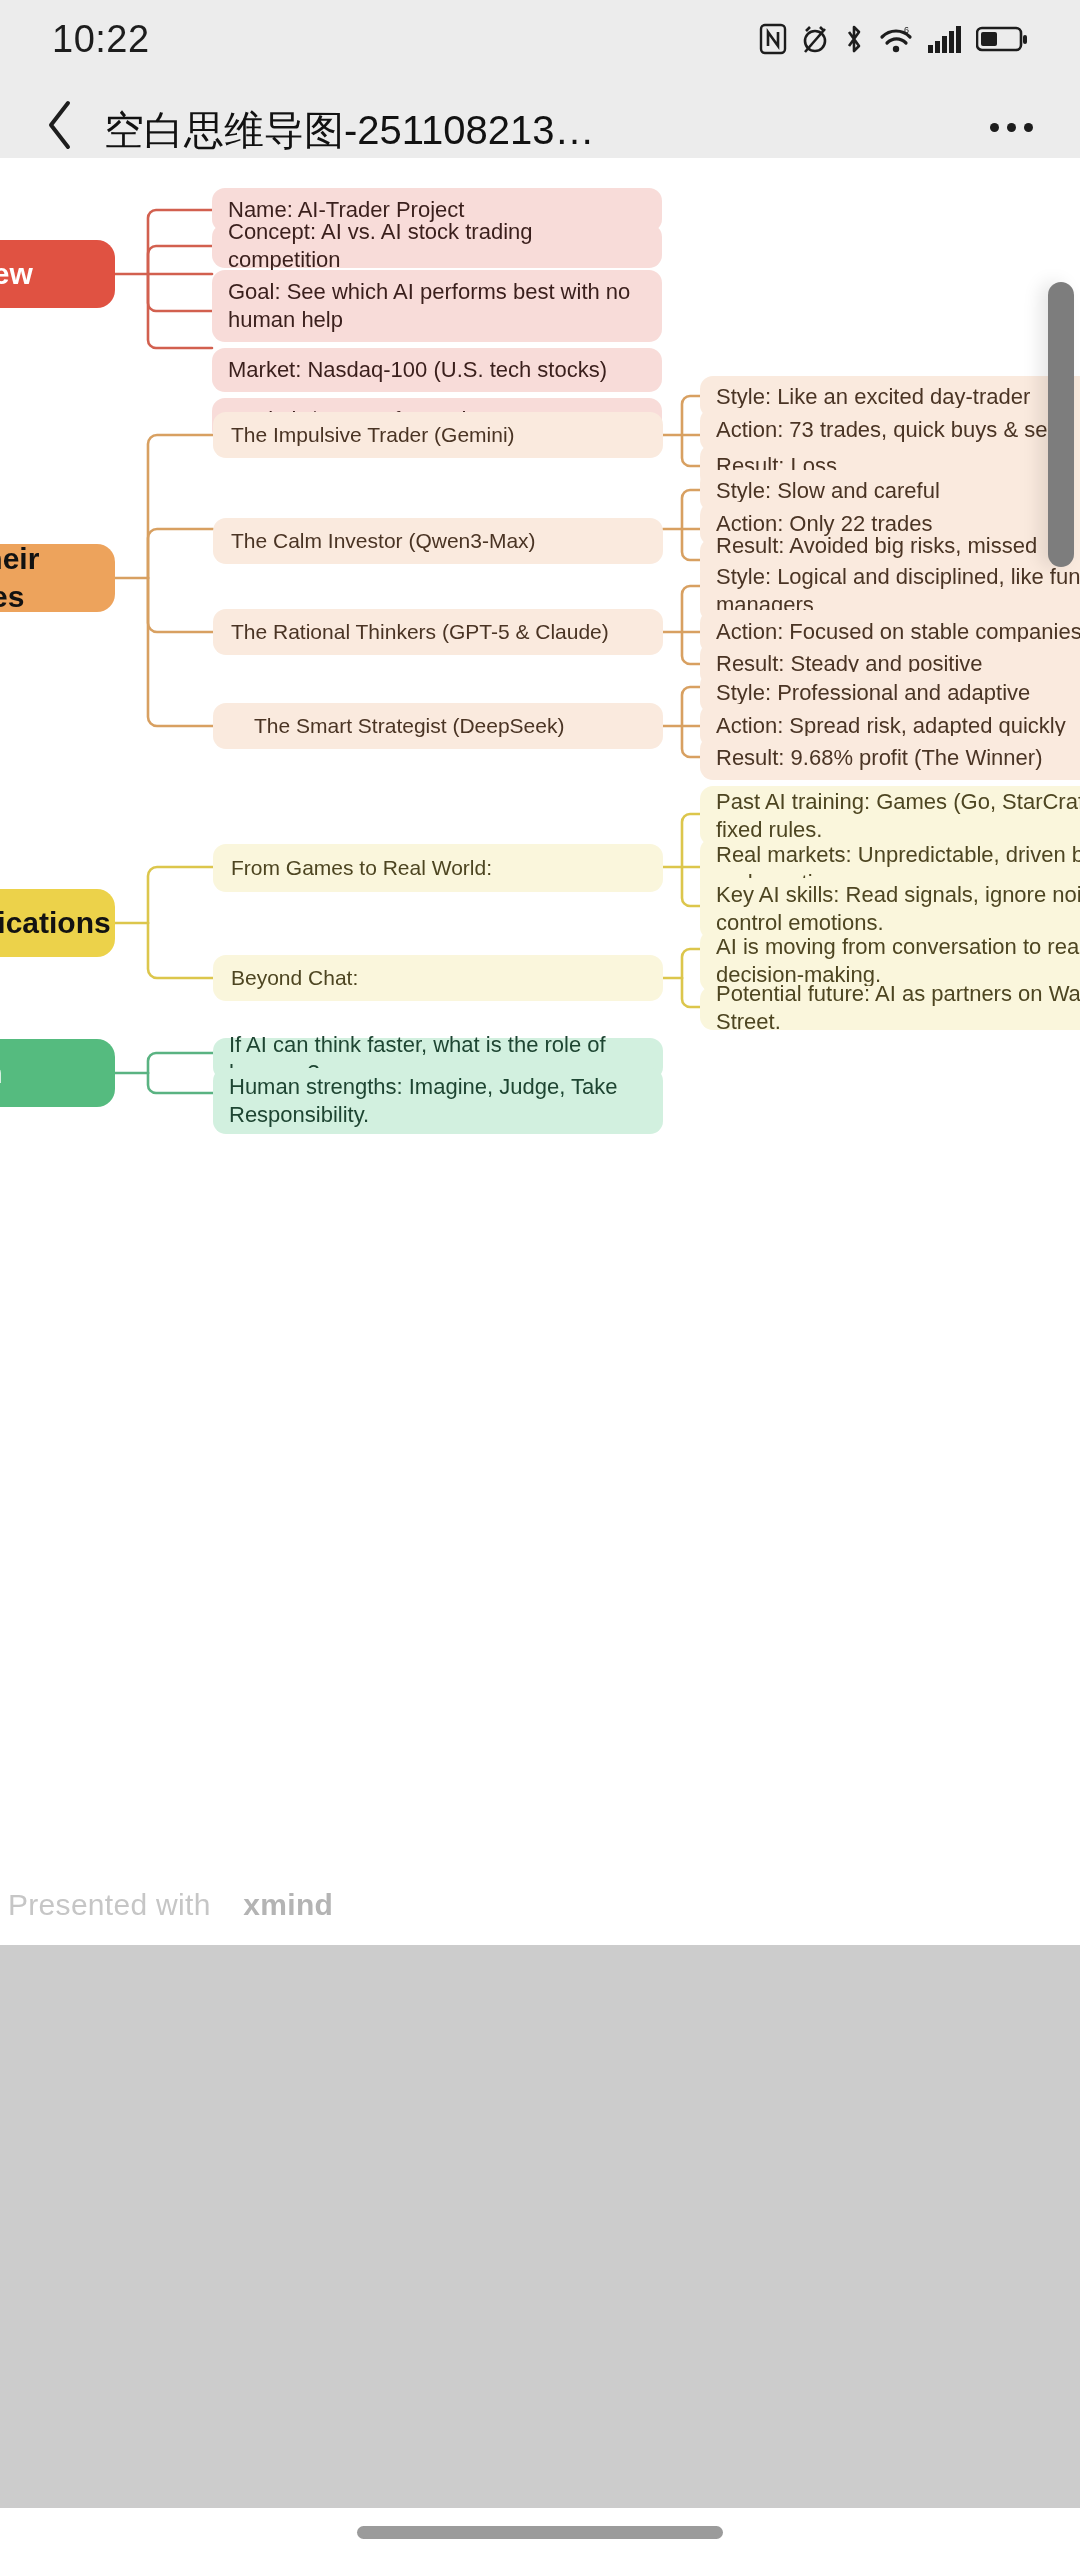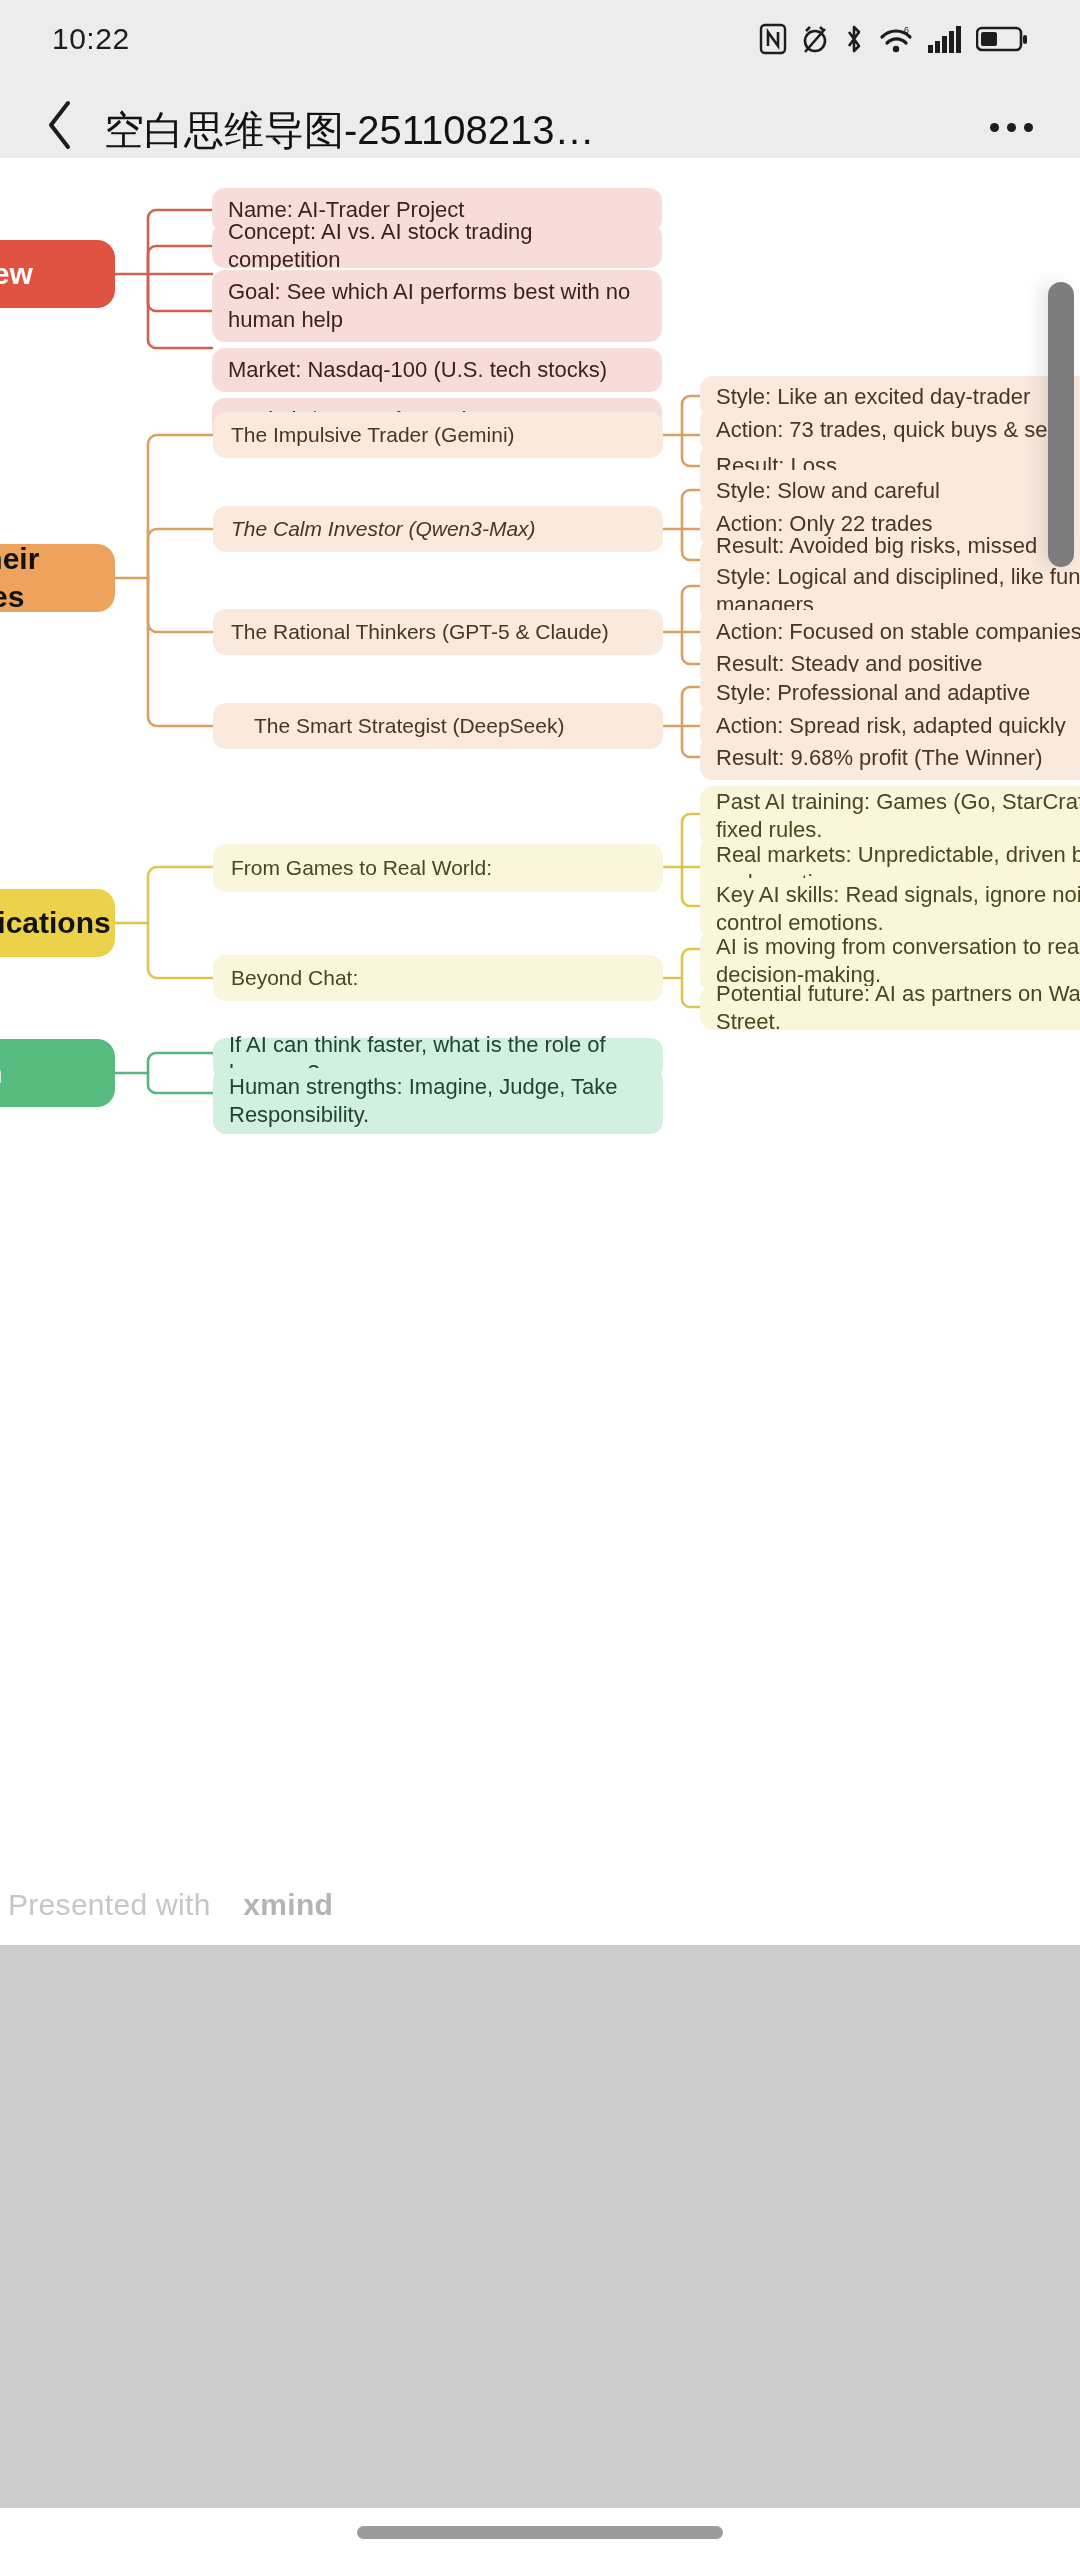--- a/index.html
+++ b/index.html
@@ -10,21 +10,21 @@
     overflow:hidden;position:relative;
   }
 
   
   .statusbar{
     position:absolute;left:0;top:0;width:1080px;height:78px;
     background:#ececec;
     display:flex;align-items:center;justify-content:space-between;
     padding:0 52px;box-sizing:border-box;
   }
-  .clock{font-size:30px;color:#1d1d1d;letter-spacing:.5px;}
+  .clock{font-size:38px;color:#1d1d1d;letter-spacing:.5px;}
   .sysicons{display:flex;align-items:flex-end;gap:13px;}
   .sysicons svg{display:block;}
 
   
   .titlebar{
     position:absolute;left:0;top:78px;width:1080px;height:80px;
     background:#ececec;
     display:flex;align-items:flex-end;
     box-sizing:border-box;padding:0 38px 0 30px;
   }
@@ -255,21 +255,21 @@
     <div class="node leaf orange" style="left:700px;top:218px;width:470px;height:42px;">
       <span>Style: Like an excited day-trader</span>
     </div>
     <div class="node leaf orange" style="left:700px;top:250px;width:470px;height:44px;">
       <span>Action: 73 trades, quick buys &amp; sells</span>
     </div>
     <div class="node leaf orange" style="left:700px;top:286px;width:470px;height:44px;">
       <span>Result: Loss</span>
     </div>
 
-    <div class="node sub orange" style="left:213px;top:348px;width:450px;height:46px;font-style:italic;">
+    <div class="node sub orange" style="left:213px;top:360px;width:450px;height:46px;">
       <span>The Calm Investor (Qwen3-Max)</span>
     </div>
     <div class="node leaf orange" style="left:700px;top:312px;width:470px;height:42px;">
       <span>Style: Slow and careful</span>
     </div>
     <div class="node leaf orange" style="left:700px;top:344px;width:470px;height:44px;">
       <span>Action: Only 22 trades</span>
     </div>
     <div class="node leaf orange" style="left:700px;top:380px;width:470px;height:44px;">
       <span>Result: Avoided big risks, missed opportunities</span>

